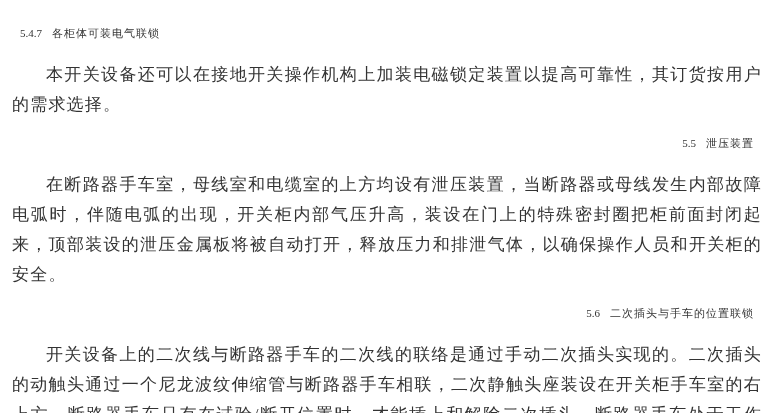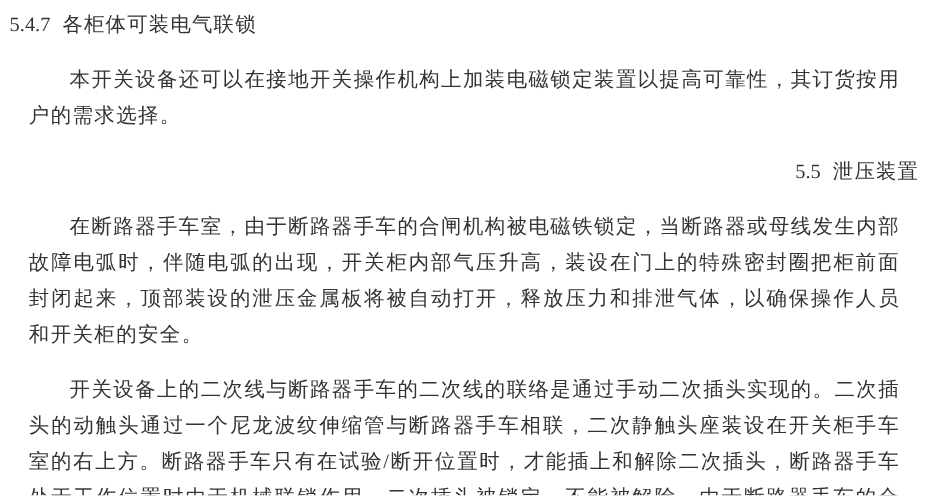--- a/index.html
+++ b/index.html
@@ -12,38 +12,38 @@
     height: 413px;
     box-sizing: border-box;
     padding: 6px 8px 0 8px;
     background: #ffffff;
     color: #333333;
     font-family: "Liberation Serif", "DejaVu Serif", serif;
     font-size: 17px;
     overflow: hidden;
   }
   .section-heading {
-    margin: 0;
+    margin: 12px;
     padding: 0;
     font-weight: normal;
-    font-size: 17px;
+    font-size: 11px;
     line-height: 30px;
     letter-spacing: 1px;
     white-space: nowrap;
   }
   .section-heading .num {
     margin-right: 10px;
     letter-spacing: 0;
   }
   .section:not(:first-child) .section-heading {
     margin-top: 8px;
     text-align: right;
   }
   .para {
-    margin: 16px;
+    margin: 4px;
     padding: 0;
     line-height: 30px;
     text-align: justify;
     text-justify: inter-ideograph;
     text-indent: 2em;
     letter-spacing: 1.2px;
   }
 </style>
 </head>
 <body>
@@ -54,20 +54,23 @@
     <h3 class="section-heading">
       <span class="num">5.4.7</span><span class="title">各柜体可装电气联锁</span>
     </h3>
     <p class="para">本开关设备还可以在接地开关操作机构上加装电磁锁定装置以提高可靠性，其订货按用户的需求选择。</p>
   </div>
 
   <div class="section">
     <h3 class="section-heading">
       <span class="num">5.5</span><span class="title">泄压装置</span>
     </h3>
-    <p class="para">在断路器手车室，由于断路器手车的合闸机构被电磁铁锁定，当断路器或母线发生内部故障电弧时，伴随电弧的出现，开关柜内部气压升高，装设在门上的特殊密封圈把柜前面封闭起来，顶部装设的泄压金属板将被自动打开，释放压力和排泄气体，以确保操作人员和开关柜的安全。</p>
+    <p class="para">在断路器手车室，母线室和电缆室的上方均设有泄压装置，当断路器或母线发生内部故障电弧时，伴随电弧的出现，开关柜内部气压升高，装设在门上的特殊密封圈把柜前面封闭起来，顶部装设的泄压金属板将被自动打开，释放压力和排泄气体，以确保操作人员和开关柜的安全。</p>
   </div>
 
   <div class="section">
+    <h3 class="section-heading">
+      <span class="num">5.6</span><span class="title">二次插头与手车的位置联锁</span>
+    </h3>
     <p class="para">开关设备上的二次线与断路器手车的二次线的联络是通过手动二次插头实现的。二次插头的动触头通过一个尼龙波纹伸缩管与断路器手车相联，二次静触头座装设在开关柜手车室的右上方。断路器手车只有在试验/断开位置时，才能插上和解除二次插头，断路器手车处于工作位置时由于机械联锁作用，二次插头被锁定，不能被解除。由于断路器手车的合闸机构被电磁铁锁定，断路器手车在二次插头未接通之前仅能进行分闸，所以无法使其合闸。</p>
   </div>
 
 </div>
 
 </body></html>

